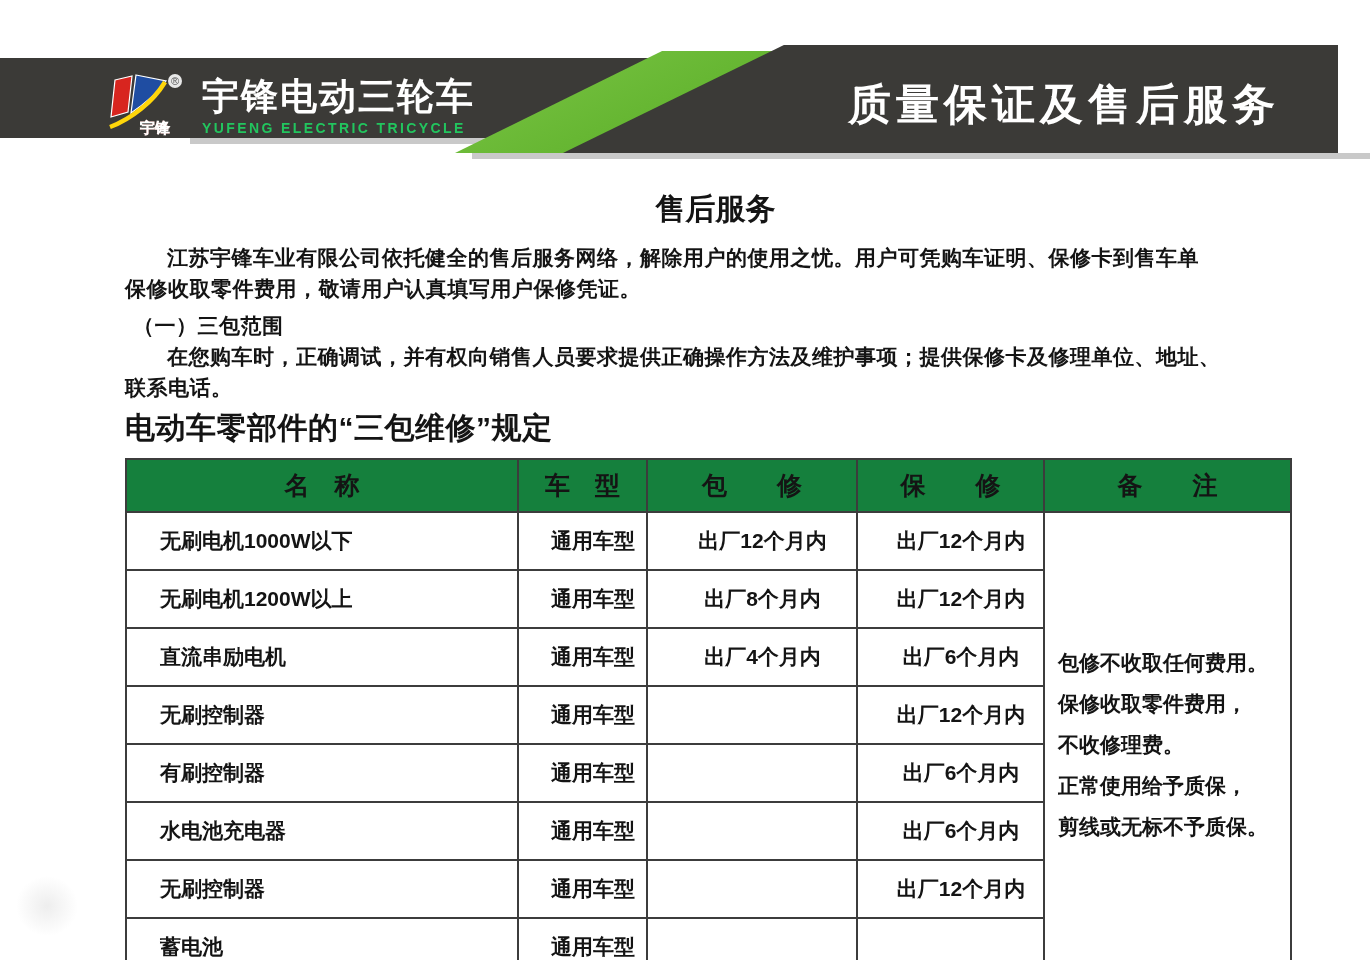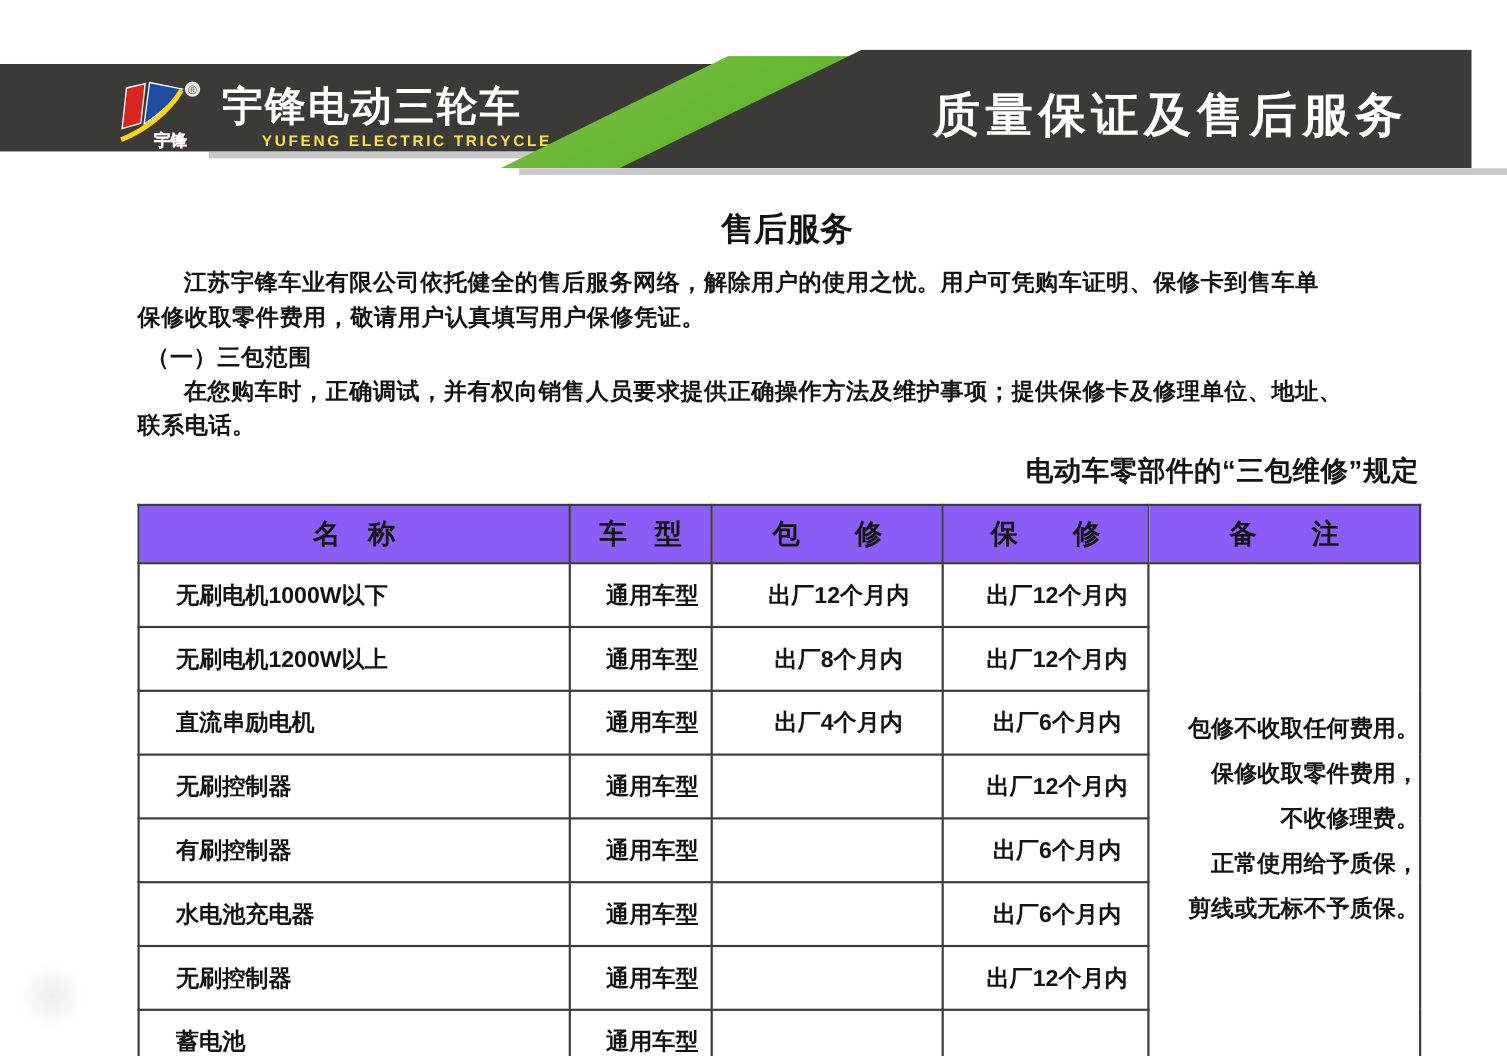--- a/index.html
+++ b/index.html
@@ -27,43 +27,43 @@
     clip-path:polygon(28.5% 0,100% 0,100% 100%,0 100%);
     display:flex;align-items:center;justify-content:flex-end;
     padding:12px 58px 0 0;box-sizing:border-box;
   }
   .shadow-left{position:absolute;left:190px;top:138px;width:408px;height:6px;background:#c9c9c9;z-index:1;}
   .shadow-right{position:absolute;left:472px;top:153px;width:898px;height:6px;background:#c9c9c9;z-index:1;}
 
   .logo-svg{width:84px;height:66px;flex:0 0 auto;margin-right:15px;}
   .brand-txt{display:flex;flex-direction:column;}
   .brand-cn{color:#fff;font-size:37px;font-weight:bold;letter-spacing:2px;line-height:1.0;white-space:nowrap;}
-  .brand-en{color:#fde047;font-size:14px;font-weight:bold;letter-spacing:2.4px;margin-top:5px;white-space:nowrap;margin-left:36px;}
+  .brand-en{color:#22c55e;font-size:14px;font-weight:bold;letter-spacing:2.4px;margin-top:5px;white-space:nowrap;}
   .header-title{color:#fff;font-size:43px;font-weight:bold;letter-spacing:5px;white-space:nowrap;}
 
   
   main{position:absolute;left:125px;top:165px;width:1165px;}
   .doc-title{font-size:30px;font-weight:bold;text-align:center;line-height:36px;margin:26px 0 15px 16px;}
   .para{font-size:21px;font-weight:600;line-height:31px;letter-spacing:.5px;}
   .indent{text-indent:2em;}
   .sub-heading{font-size:21px;font-weight:600;line-height:31px;margin-top:6px;padding-left:8px;letter-spacing:.5px;}
-  .table-heading{font-size:25px;font-weight:bold;line-height:30px;margin:10px 0 0 0;letter-spacing:.5px;text-align:right;}
+  .table-heading{font-size:30px;font-weight:bold;line-height:30px;margin:10px 0 0 0;letter-spacing:.5px;}
 
   table.warranty{
     border-collapse:collapse;table-layout:fixed;width:1165px;margin-top:15px;
   }
   .warranty th,.warranty td{border:2px solid #3c3c3c;padding:0;overflow:hidden;}
   .warranty thead tr{height:53px;}
-  .warranty thead th{background:#8b5cf6;font-size:25px;font-weight:bold;text-align:center;}
+  .warranty thead th{background:#15803d;font-size:25px;font-weight:bold;text-align:center;}
   .warranty tbody tr{height:58px;}
   .warranty tbody td{font-size:21px;font-weight:600;}
   td.c-name{text-align:left;padding-left:33px;}
   td.c-mid{text-align:center;padding-left:21px;}
   td.c-remark{vertical-align:middle;padding-left:13px;}
-  td.c-remark div{line-height:41px;font-size:21px;font-weight:600;white-space:nowrap;text-align:right;}
+  td.c-remark div{line-height:41px;font-size:21px;font-weight:600;white-space:nowrap;}
 
   .smudge{
     position:absolute;left:16px;top:876px;width:62px;height:60px;border-radius:16px;
     background:radial-gradient(closest-side,rgba(110,110,110,.12),rgba(110,110,110,0));
   }
 </style>
 </head>
 <body>
 
 <div class="page">

